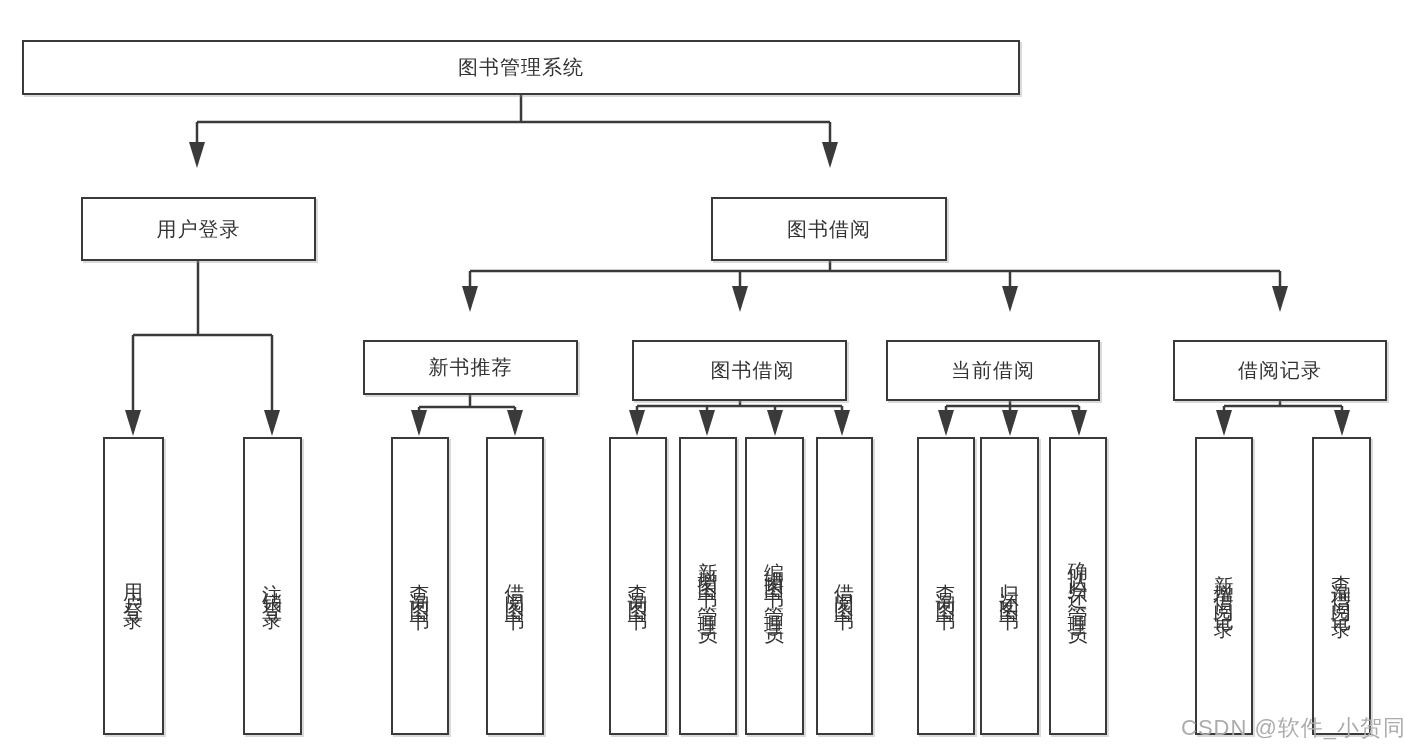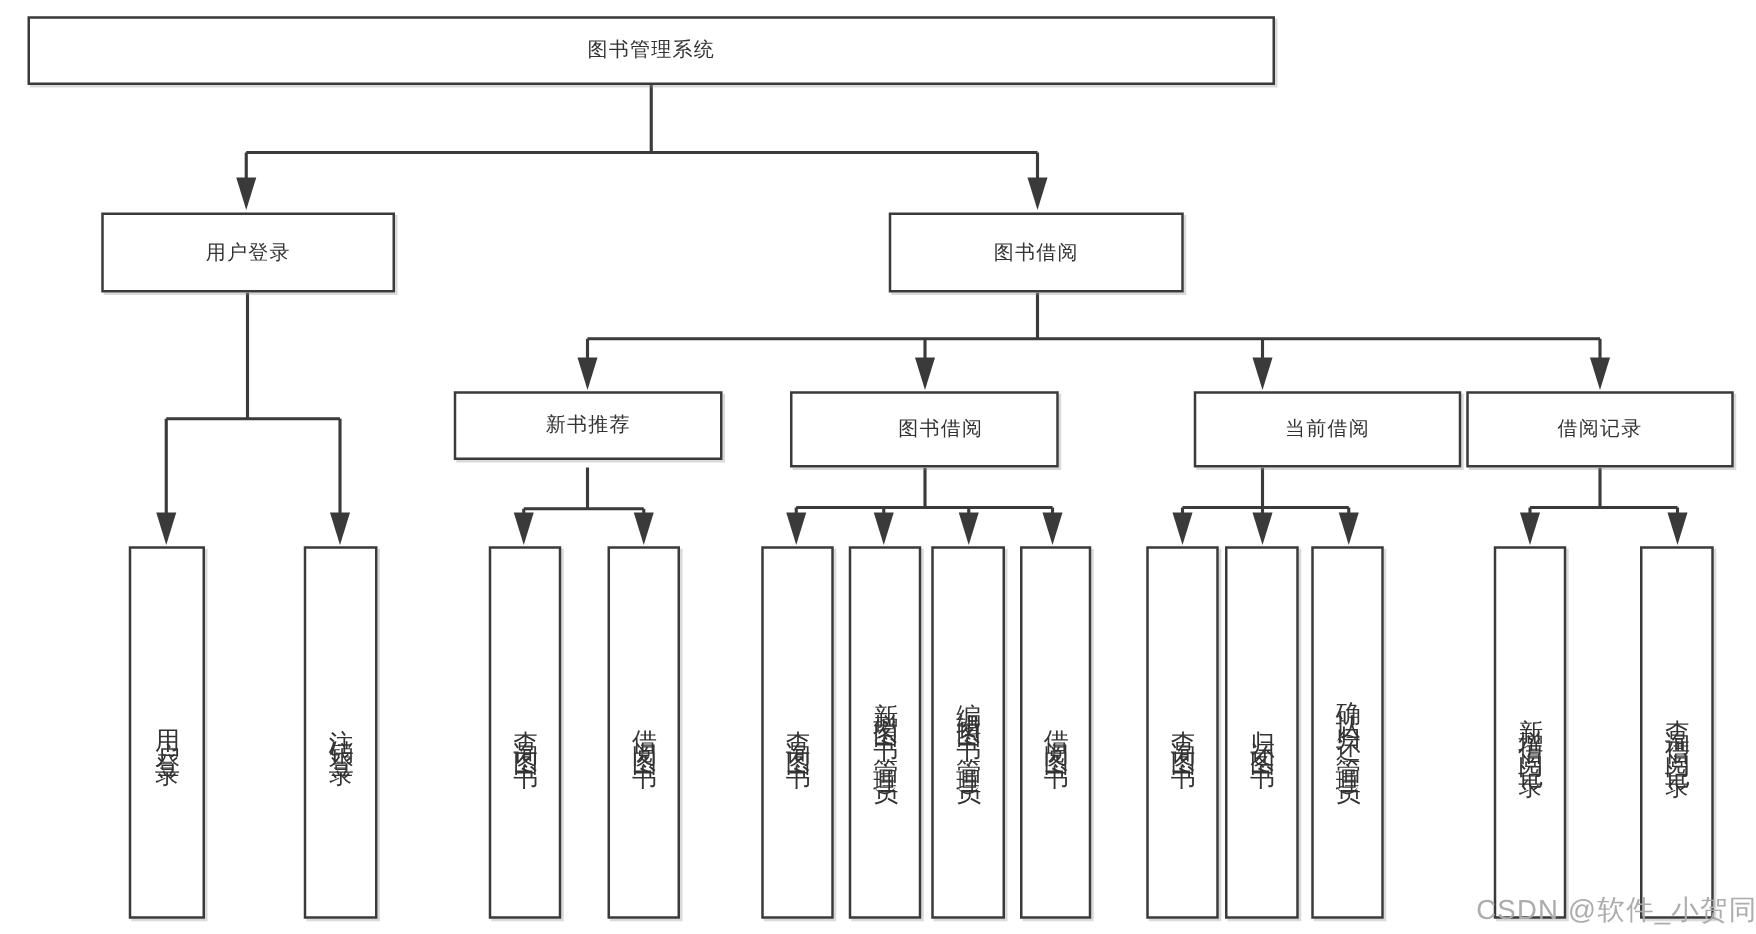--- a/index.html
+++ b/index.html
@@ -21,38 +21,39 @@
     box-sizing: border-box;
     border: 2.5px solid #3a3a3a;
     background: #ffffff;
     color: #333333;
     display: flex;
     align-items: center;
     justify-content: center;
     box-shadow: 2px 2px 0 rgba(150,150,150,0.35);
   }
   .h-node {
-    font-size: 16px;
+    font-size: 20px;
     letter-spacing: 1px;
     text-align: center;
     white-space: nowrap;
+    margin-top: 27px;
   }
   .v-node {
     writing-mode: vertical-rl;
     text-orientation: mixed;
     font-size: 20px;
     letter-spacing: 9px;
     line-height: 1;
   }
   .root-node   { left: 22px;  top: 13px;  width: 998px; height: 55px; }
   .n-user      { left: 81px;  top: 170px; width: 235px; height: 64px; }
   .n-bookmgmt  { left: 711px; top: 170px; width: 236px; height: 64px; }
   .n-newbooks  { left: 363px; top: 313px; width: 215px; height: 55px; }
   .n-bookbor   { left: 632px; top: 313px; width: 215px; height: 61px; padding-left: 26px; }
-  .n-curbor    { left: 955px; top: 313px; width: 214px; height: 61px; }
+  .n-curbor    { left: 886px; top: 313px; width: 214px; height: 61px; }
   .n-borrec    { left: 1173px;top: 313px; width: 214px; height: 61px; font-family: Liberation Mono, monospace; }
   .leaf        { top: 437px; height: 298px; }
   .lf-lu { left: 103px;  width: 61px; }
   .lf-lo { left: 243px;  width: 59px; }
   .lf-nq { left: 391px;  width: 58px; }
   .lf-nb { left: 486px;  width: 58px; }
   .lf-bq { left: 609px;  width: 58px; }
   .lf-ba { left: 679px;  width: 58px; }
   .lf-be { left: 745px;  width: 59px; }
   .lf-bb { left: 816px;  width: 57px; }

